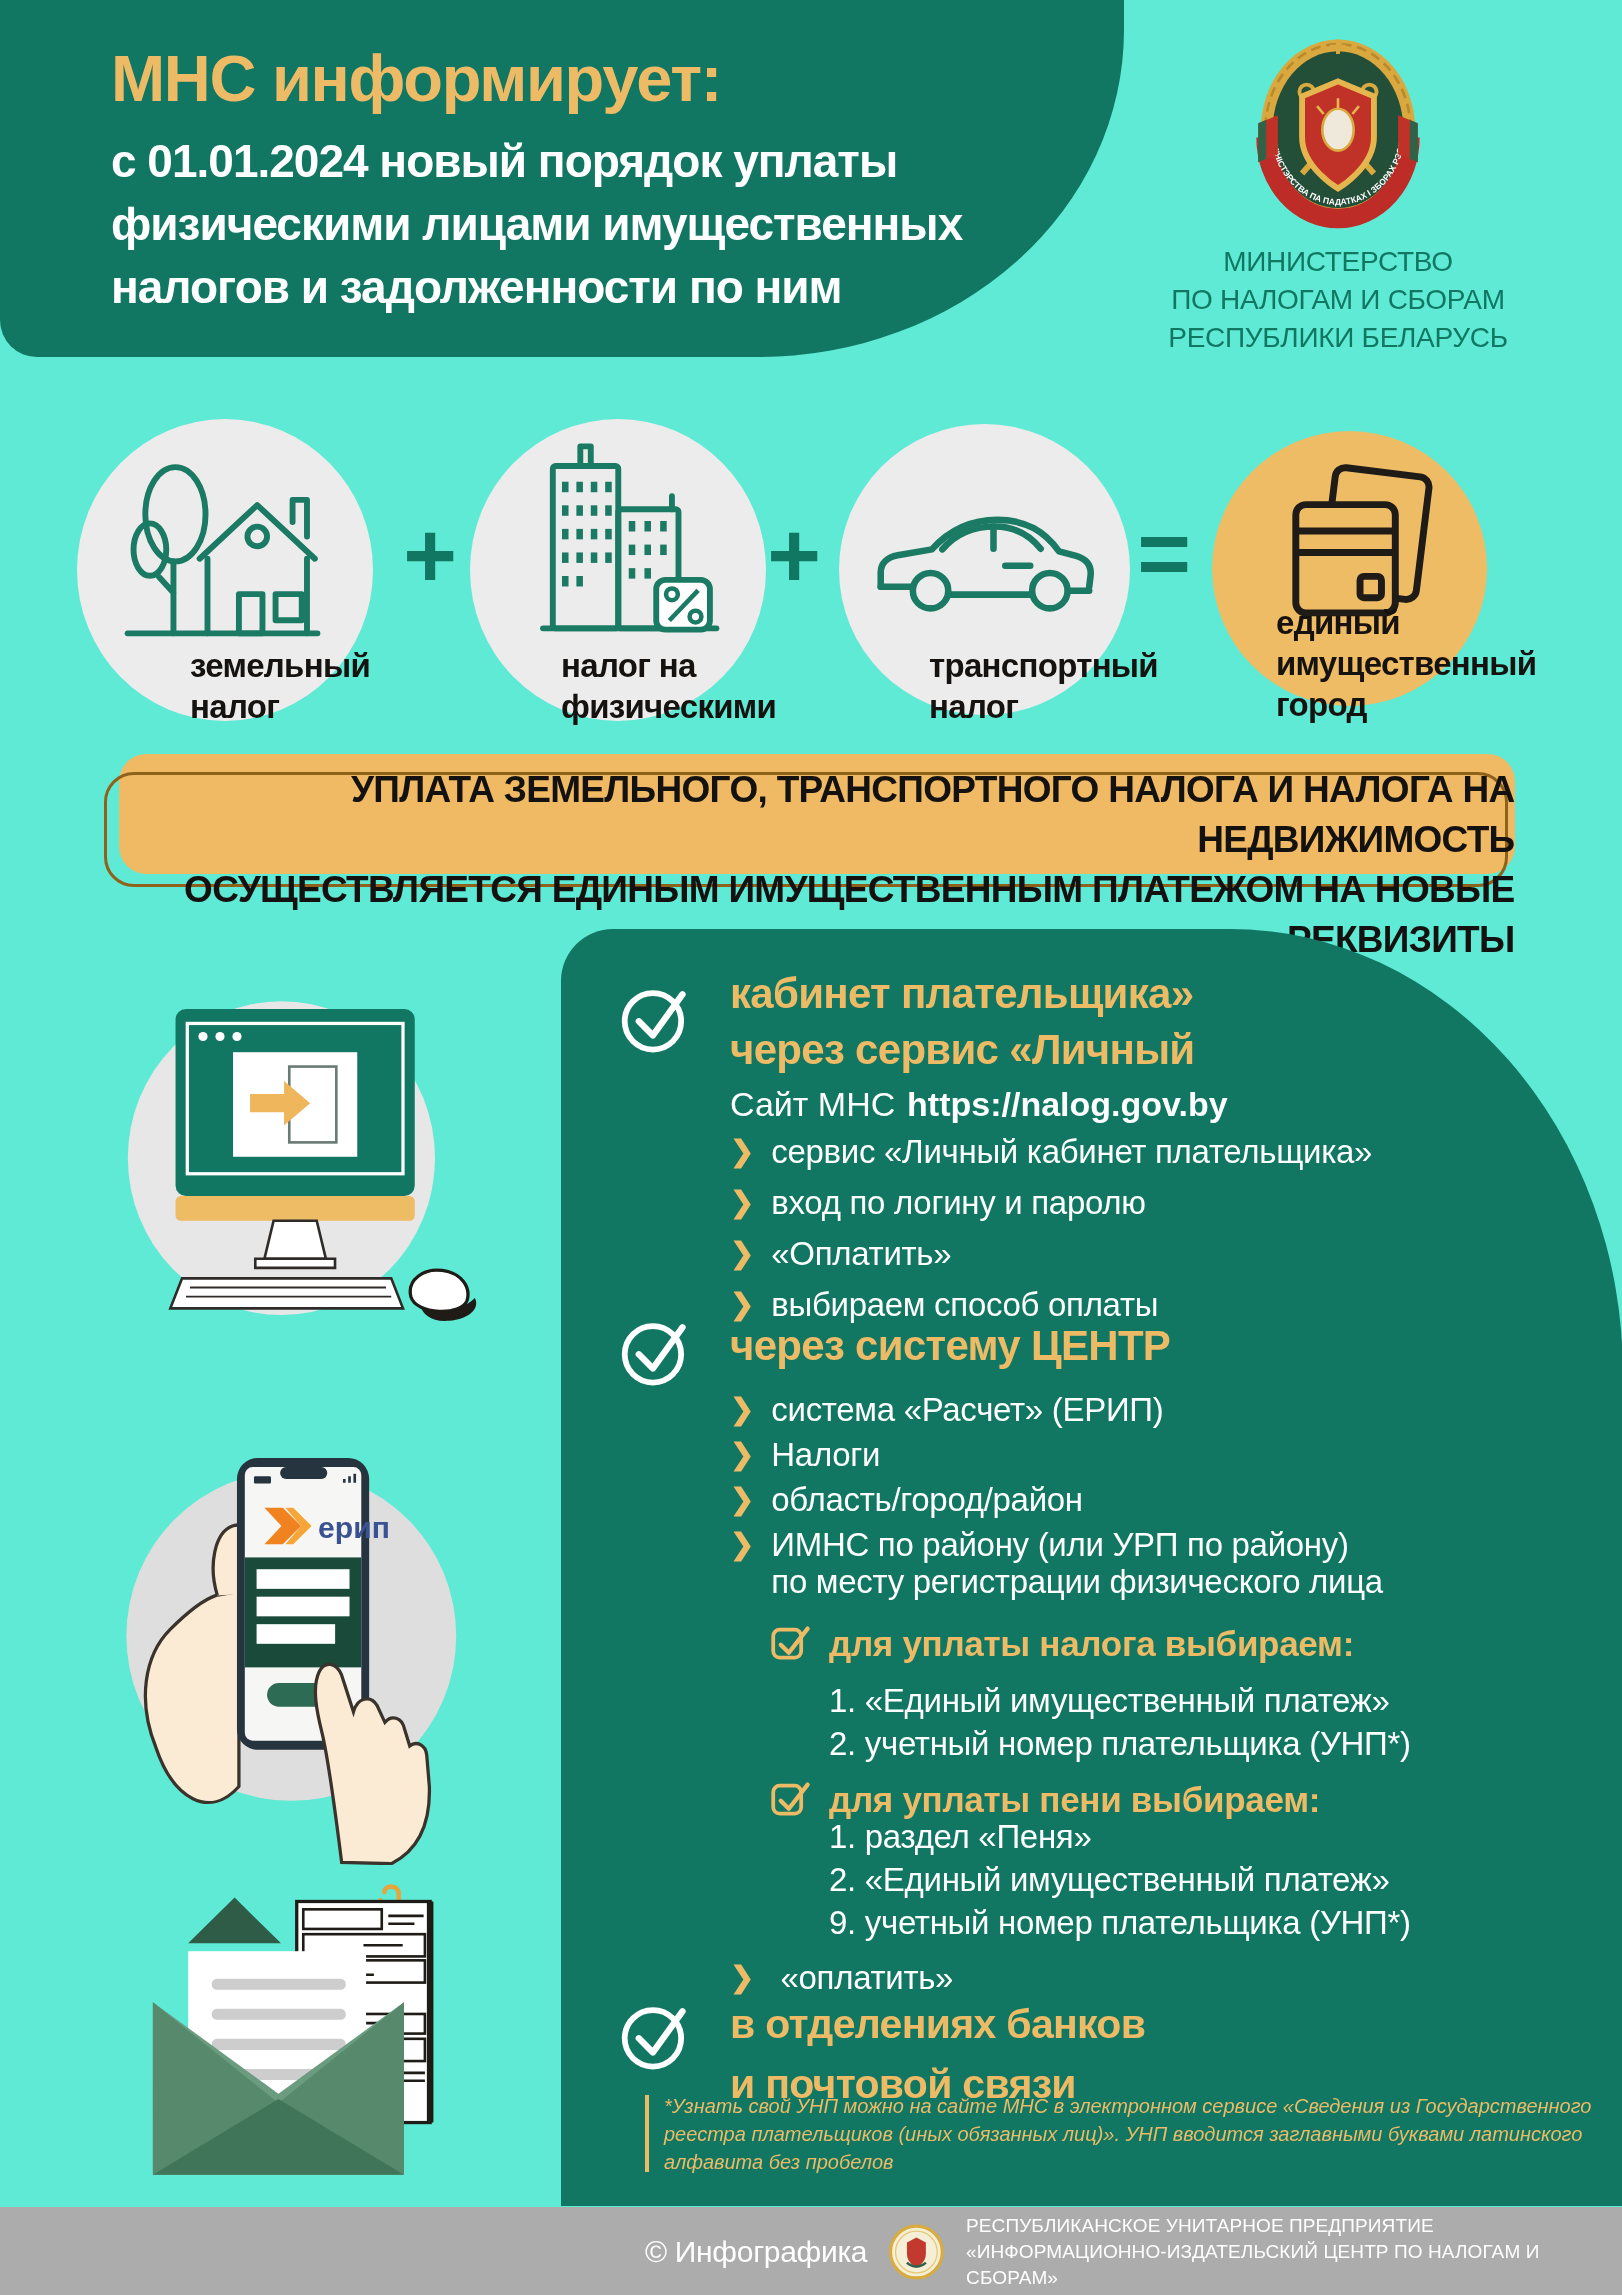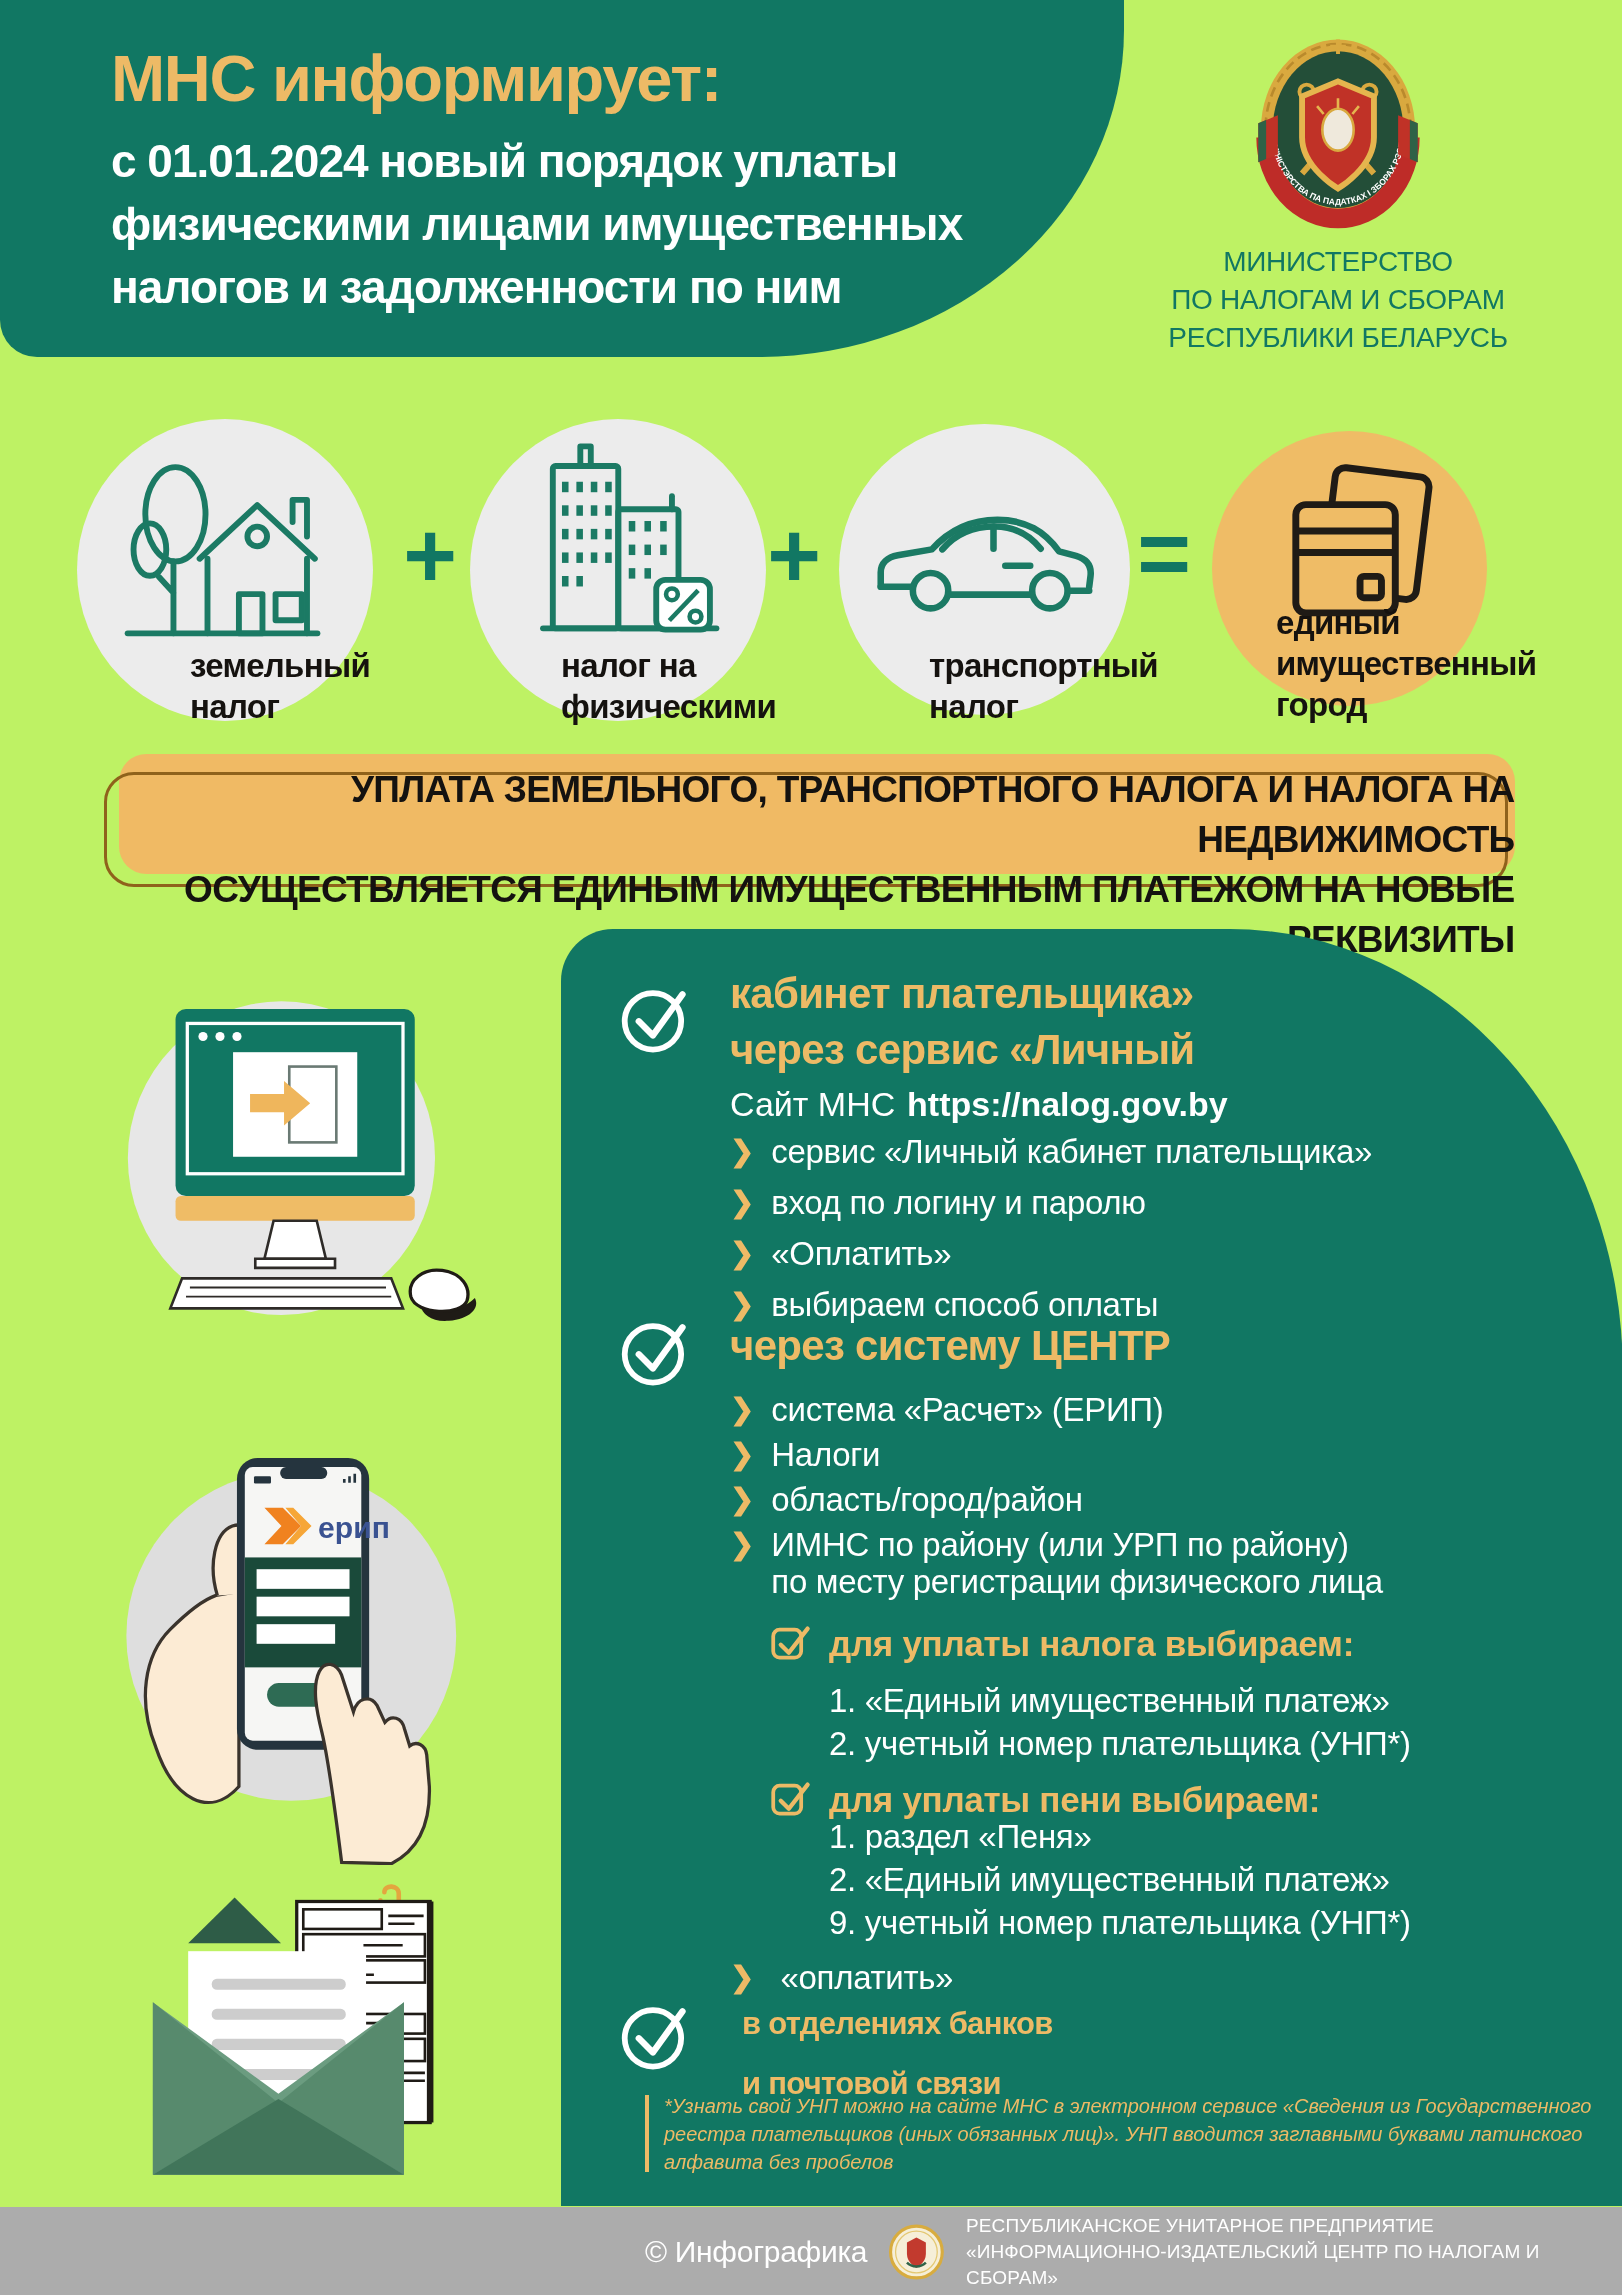--- a/index.html
+++ b/index.html
@@ -10,21 +10,21 @@
     --banner-fill:#F0BA64;
     --banner-border:#8F621B;
     --ink:#15120F;
     --icon-green:#1B7A64;
     --circle-gray:#ECECEC;
     --footer-gray:#ACACAC;
   }
   *{margin:0;padding:0;box-sizing:border-box;}
   html,body{width:1623px;height:2295px;background:#fff;font-family:"Liberation Sans",sans-serif;overflow:hidden;}
   .abs{position:absolute;}
-  .page{position:relative;width:1623px;height:2295px;background:#bef264;}
+  .page{position:relative;width:1623px;height:2295px;background:#5eead4;}
 
   
   .header-panel{left:0;top:0;width:1124px;height:357px;background:var(--green);
     border-radius:0 0 366px 37px / 0 0 327px 37px;}
   .header-title{left:111px;top:41px;font-size:65px;font-weight:700;color:var(--gold);letter-spacing:-1.3px;}
   .header-sub{left:111px;top:130px;color:#fff;font-size:46px;font-weight:700;line-height:63px;letter-spacing:-1px;}
 
   .ministry{left:1135px;top:33px;width:406px;text-align:center;}
   .ministry svg{display:block;margin:0 auto;}
   .ministry-name{margin-top:14.4px;color:var(--green);font-size:28px;font-weight:400;line-height:38px;letter-spacing:-0.3px;}
@@ -40,21 +40,21 @@
   .banner-outline{position:absolute;left:-3.9px;top:18.3px;width:1404px;height:115px;border:3.9px solid var(--banner-border);border-radius:30px;}
   .banner-fill{position:absolute;left:10.5px;top:0;width:1396px;height:120px;background:var(--banner-fill);border-radius:27.5px;}
   .banner-text{position:absolute;left:10.5px;top:10.5px;width:1396px;text-align:right;font-size:37px;font-weight:700;color:#141210;line-height:50px;letter-spacing:-0.7px;}
 
   
   .panel{left:561px;top:929px;width:1062px;height:1277px;background:var(--green);
     border-radius:52px 393px 0 0 / 52px 445px 0 0;}
   .panel .h-gold{position:absolute;color:var(--gold);font-weight:700;letter-spacing:-0.7px;}
   .h1{left:169px;top:37px;font-size:42px;line-height:56px;}
   .h2{left:169px;top:393px;font-size:42px;}
-  .h3{left:169px;top:1065px;font-size:31px;line-height:60px;margin-left:12px;}
+  .h3{left:169px;top:1065px;font-size:41px;line-height:60px;}
   .site-line{position:absolute;left:169px;top:156px;font-size:34px;color:#fff;}
   .site-line .url{font-weight:700;margin-left:11.8px;}
   .blist{position:absolute;display:flex;flex-direction:column;}
   .blist1{left:169px;top:204px;gap:13px;}
   .blist2{left:169px;top:462px;gap:7.9px;}
   .bullet{display:flex;gap:17px;align-items:flex-start;}
   .bullet .chev{color:var(--gold);font-size:29px;font-weight:700;line-height:37px;}
   .bullet .btext{color:#fff;font-size:33px;line-height:38px;letter-spacing:-0.3px;}
   .blist2 .btext{line-height:37px;}
   .subhead{position:absolute;left:268px;font-size:35px;font-weight:700;color:var(--gold);letter-spacing:-0.3px;}

